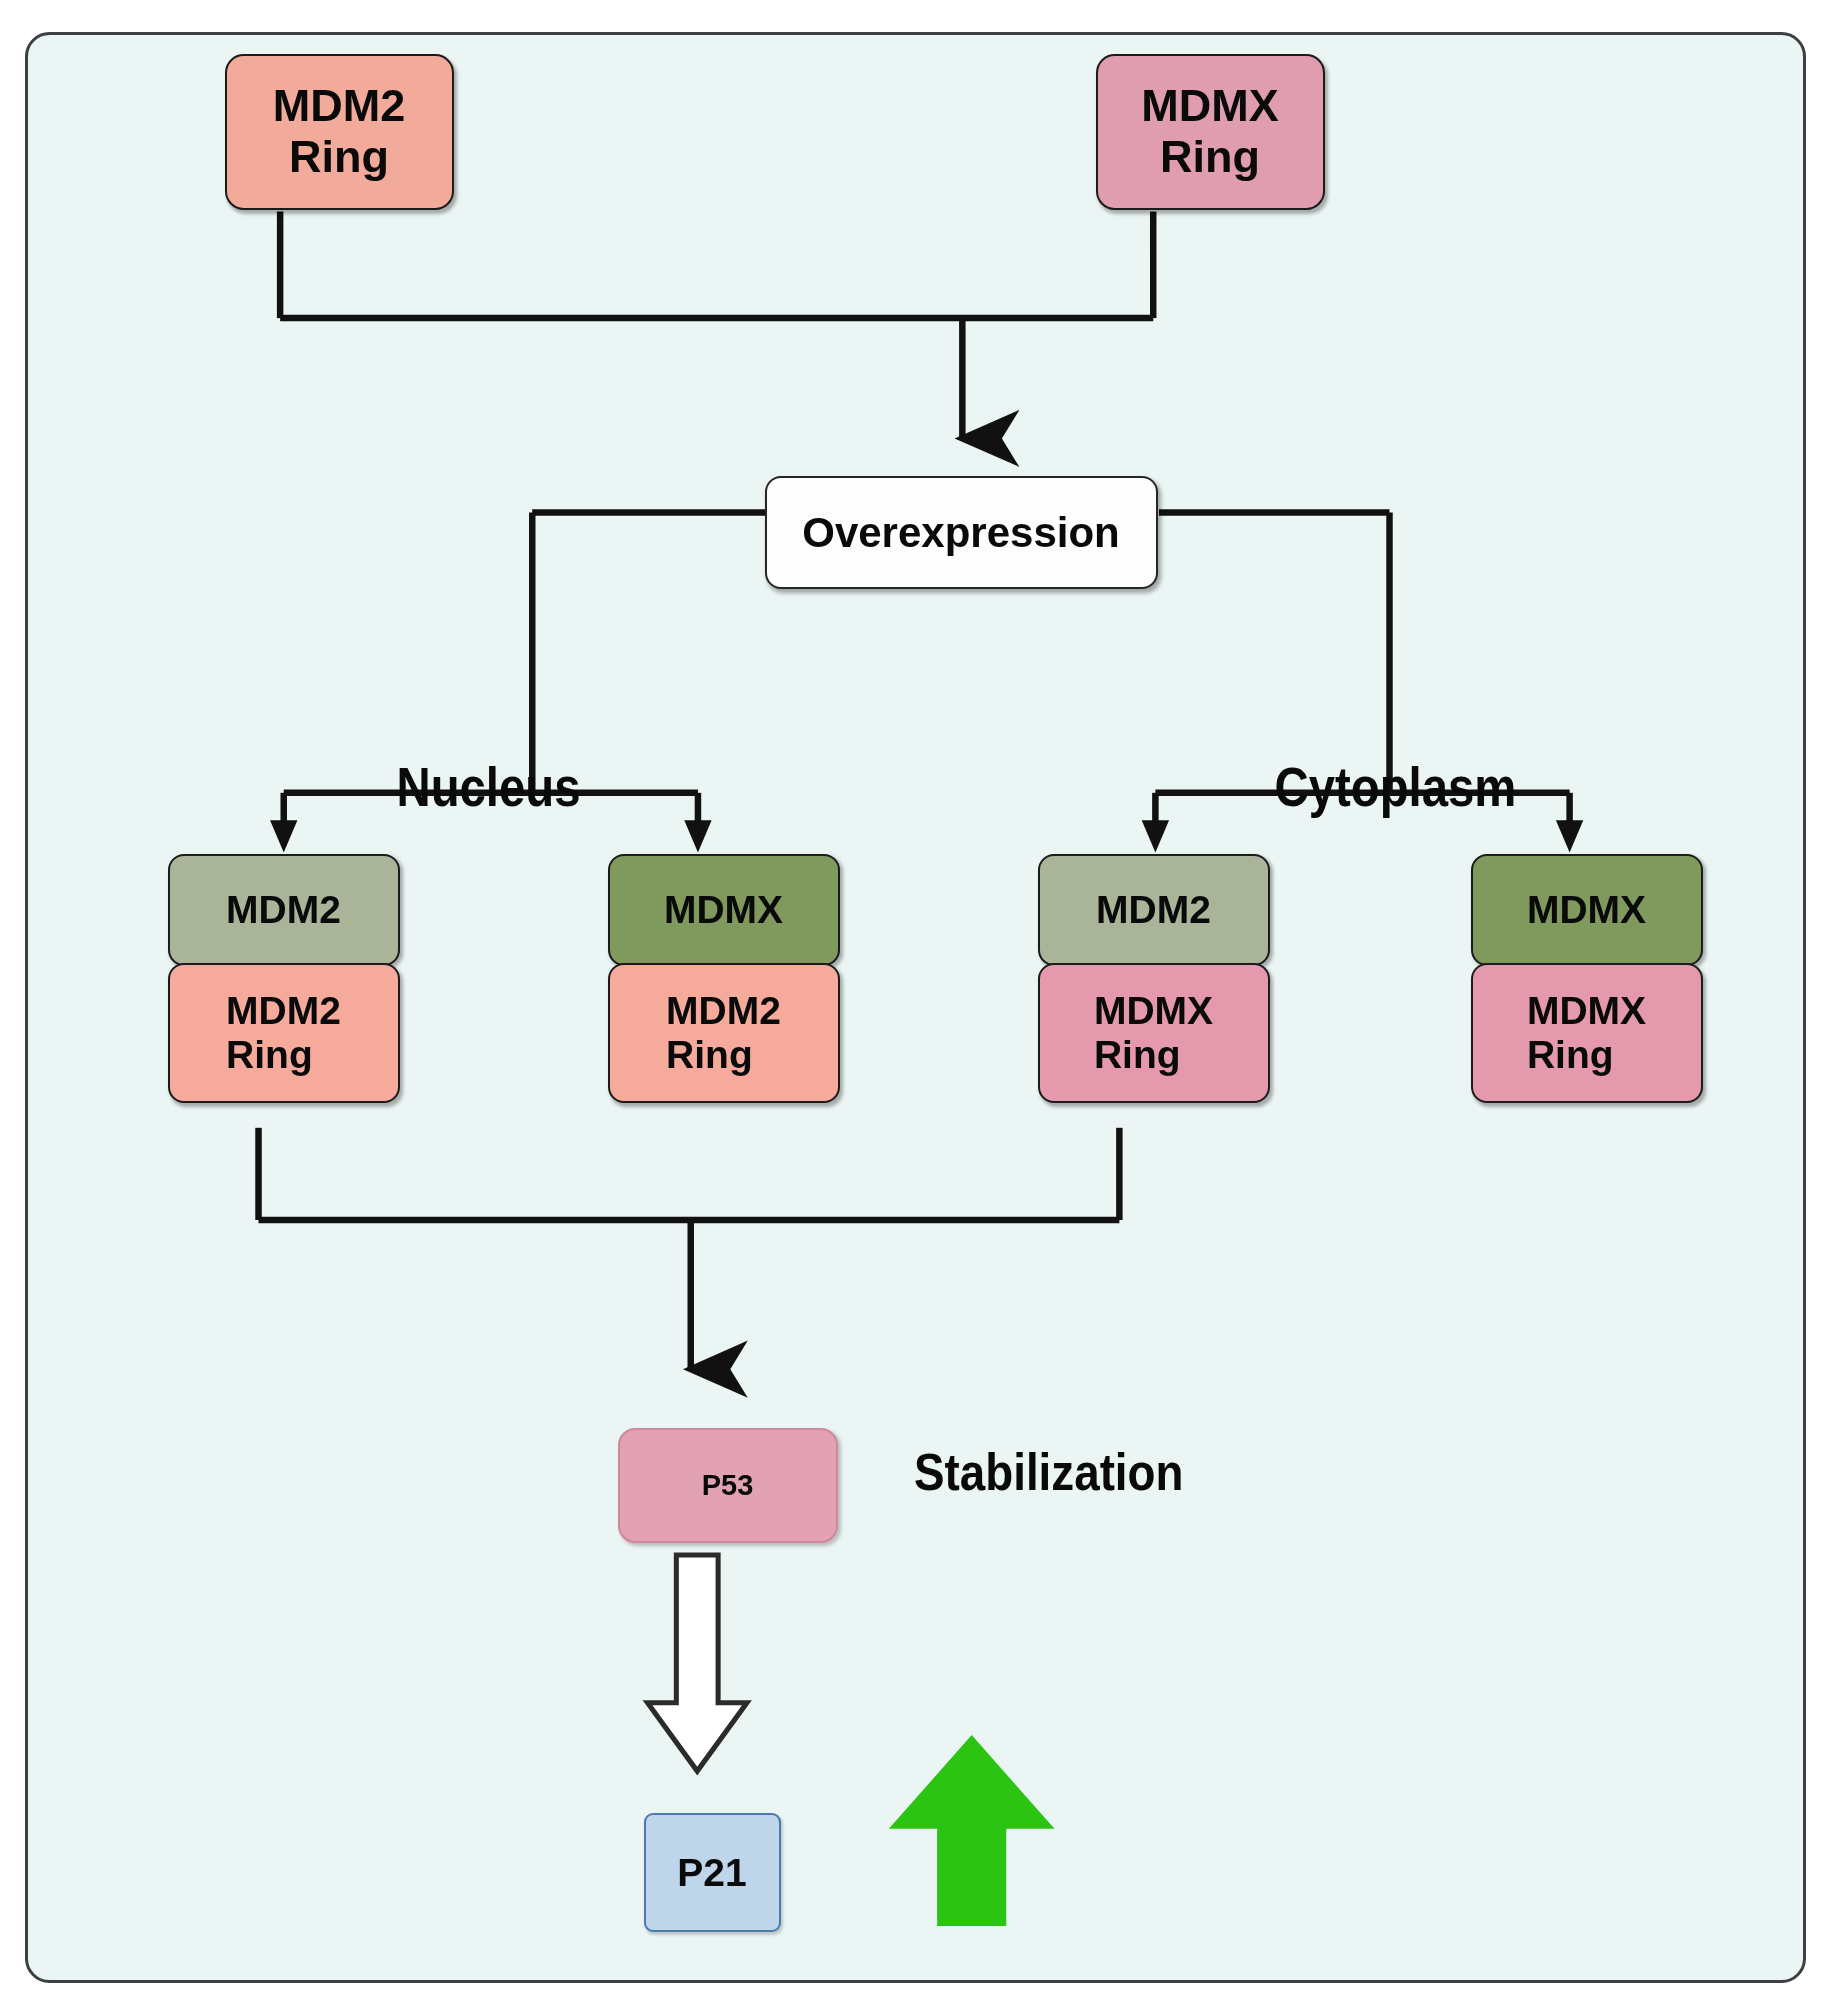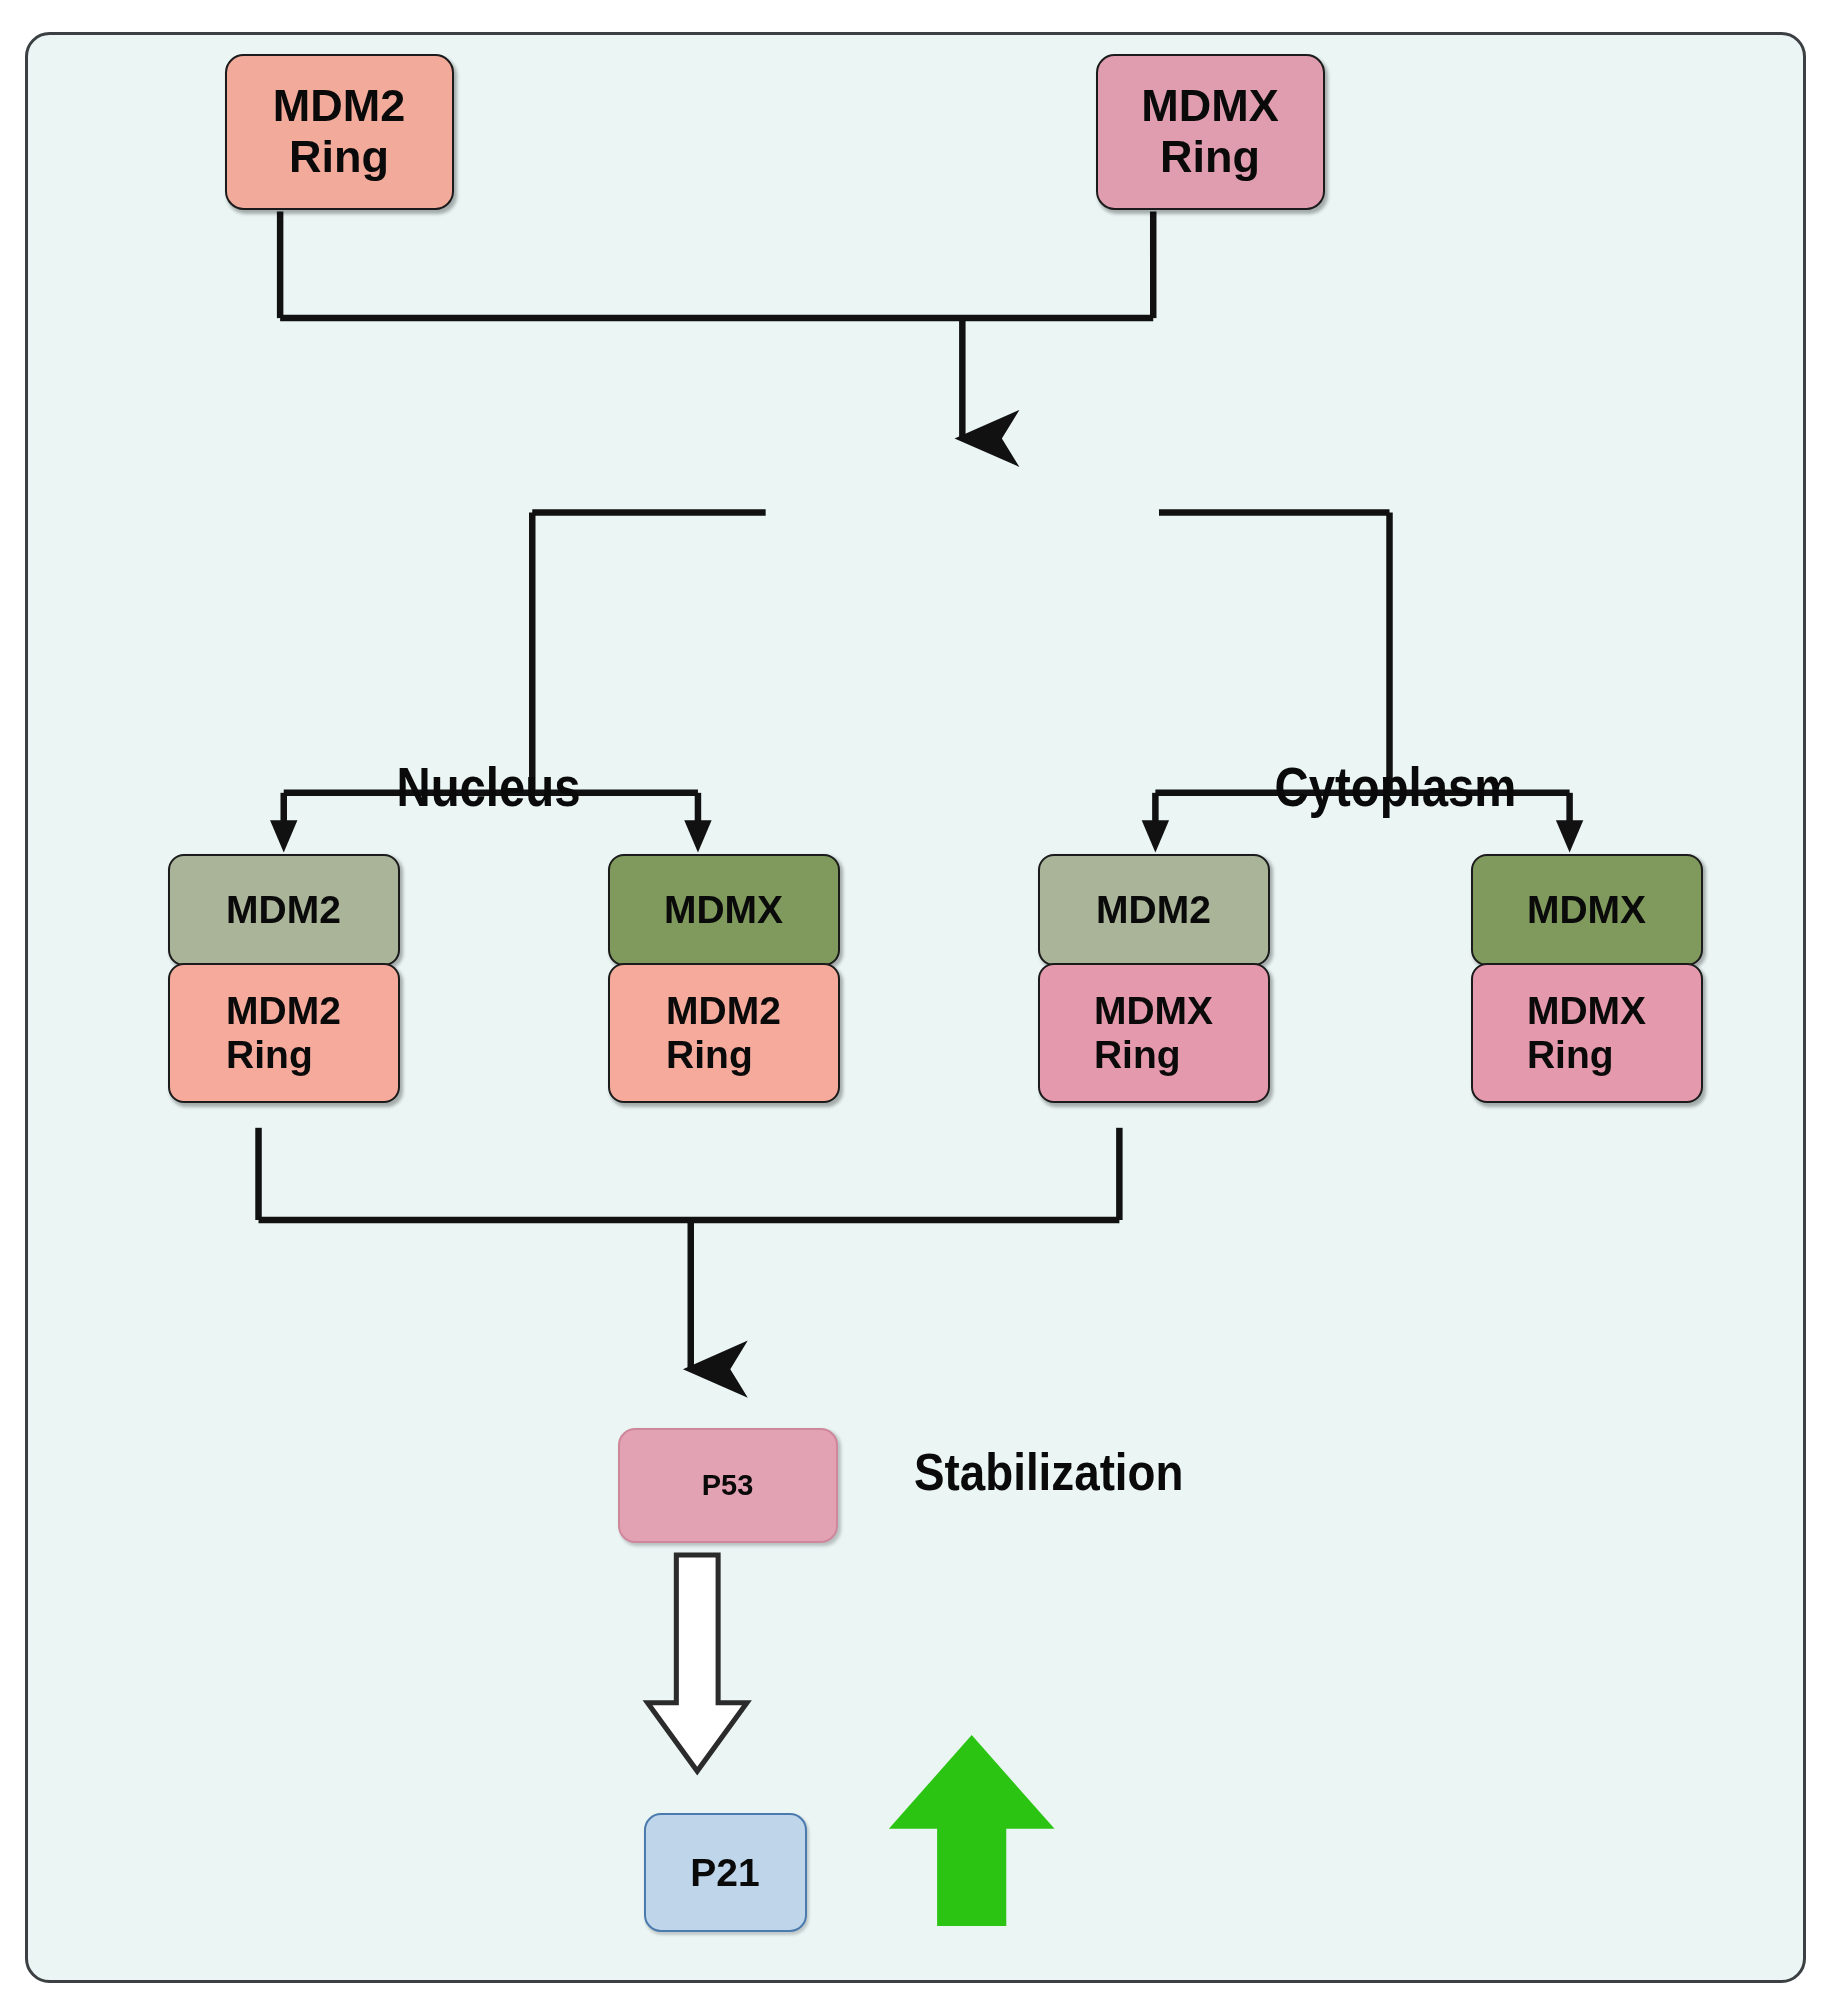--- a/index.html
+++ b/index.html
@@ -150,23 +150,23 @@
     font-size: 52px;
     font-weight: bold;
     color: #0a0a0a;
     transform: scaleX(0.88);
     transform-origin: left center;
     white-space: nowrap;
   }
   #node-p21 {
     left: 616px;
     top: 1778px;
-    width: 163px;
+    width: 137px;
     height: 119px;
-    border-radius: 17px;
+    border-radius: 9px;
     border: 2.9px solid #4a7aae;
     background: #bed5ea;
     font-size: 39px;
     box-shadow: 1.4px 2.2px 2.9px rgba(0,0,0,0.18);
   }
 </style>
 </head>
 <body>
 
 <div id="diagram-frame">
@@ -215,20 +215,21 @@
 
     <path d="M 1195 2490 L 1310 2360 L 1425 2490 L 1358 2490 L 1358 2625 L 1262 2625 L 1262 2490 Z" fill="#2cc413" stroke="none"></path>
   </svg>
 
   <div class="node ring-top" id="node-mdm2-ring-top">MDM2
 Ring</div>
 
   <div class="node ring-top" id="node-mdmx-ring-top">MDMX
 Ring</div>
 
+  <div class="node" id="node-overexpression">Overexpression</div>
 
   <div class="compartment-label" id="label-nucleus">Nucleus</div>
 
   <div class="compartment-label" id="label-cytoplasm">Cytoplasm</div>
 
   <div class="complex" id="complex-1">
     <div class="top-seg" style="background:#a9b498">MDM2</div>
     <div class="bot-seg" style="background:#f5aa9b">MDM2
 Ring</div>
   </div>

